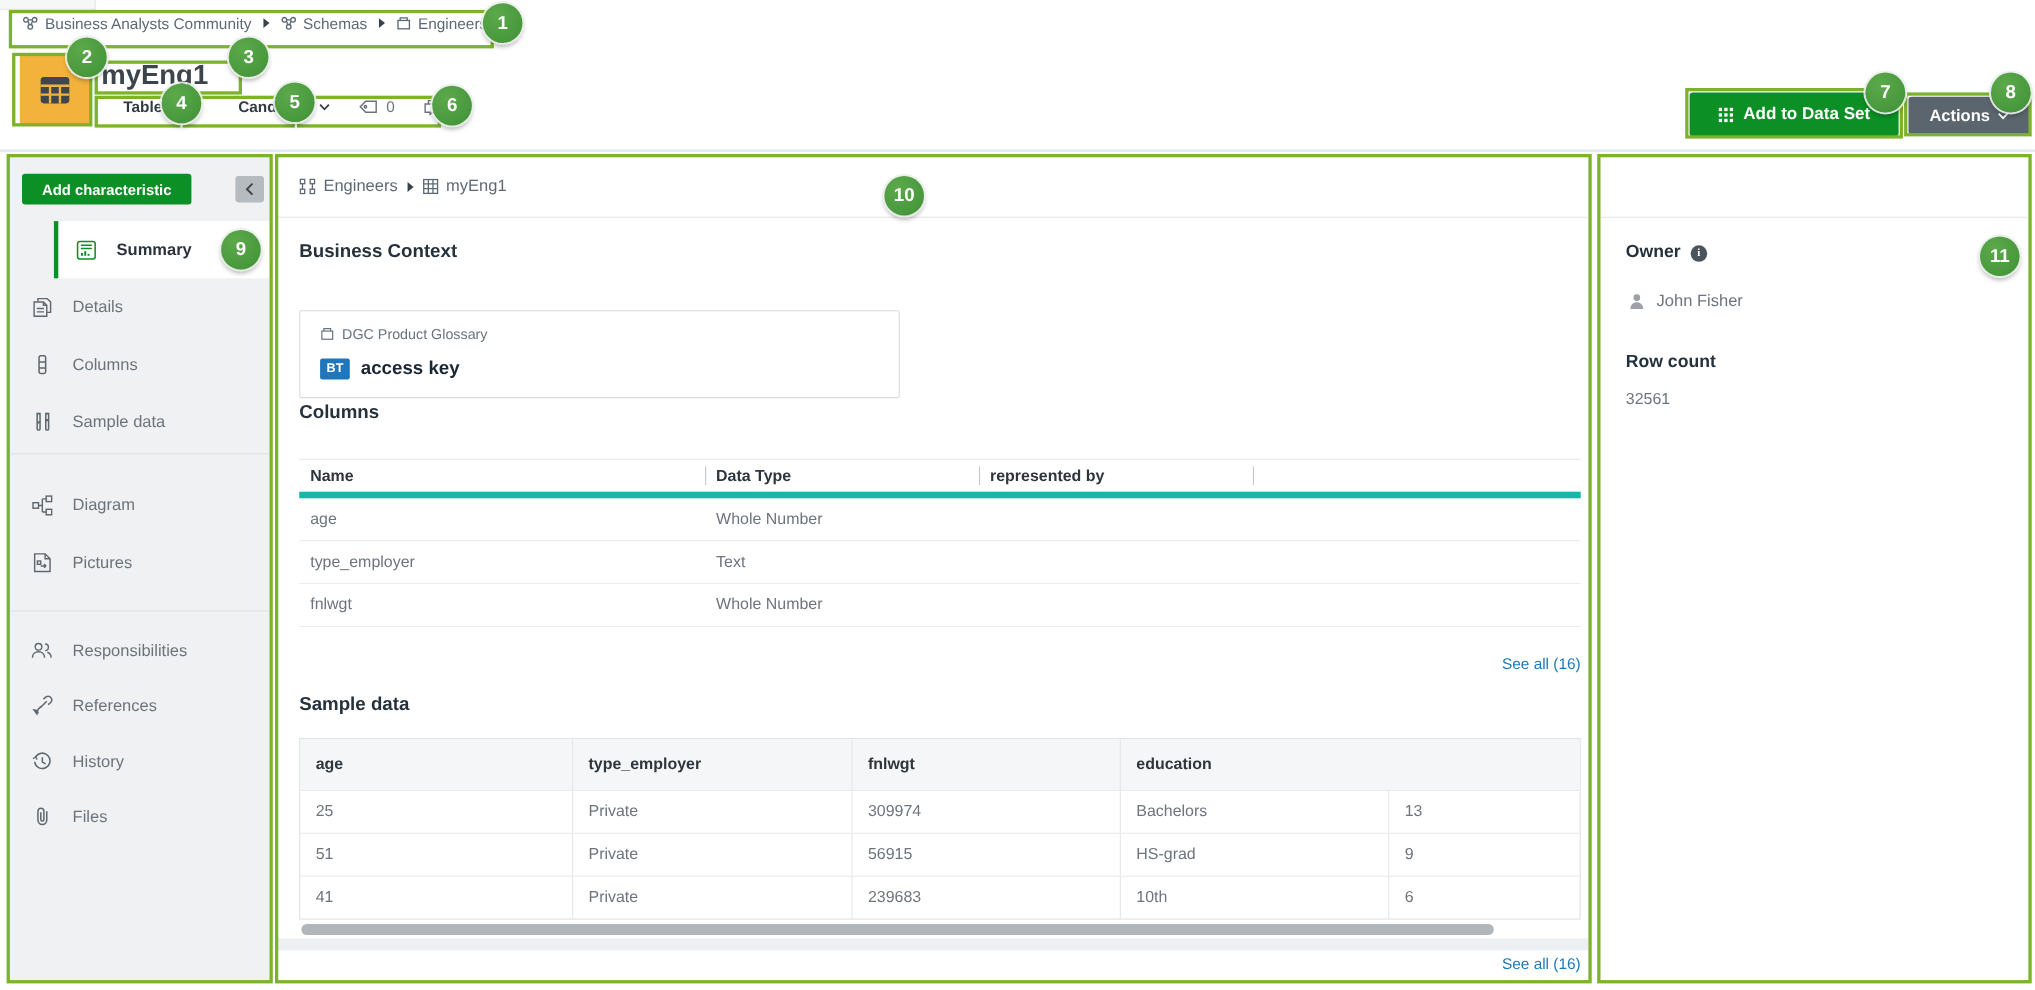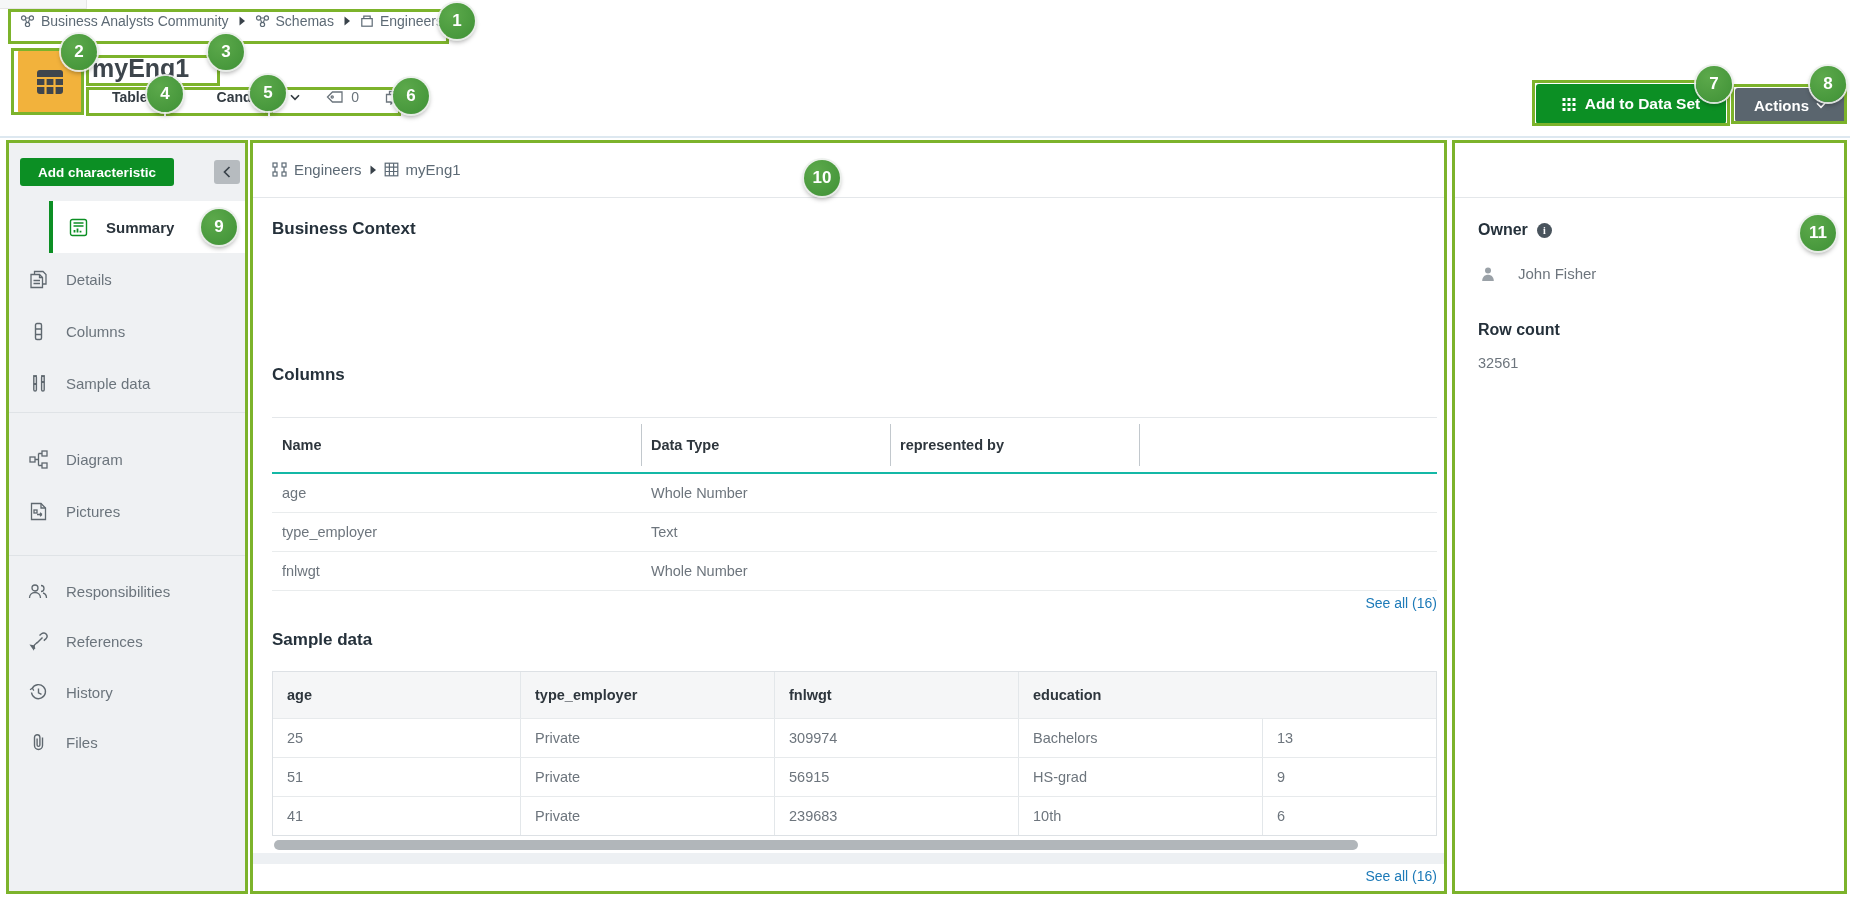--- a/index.html
+++ b/index.html
@@ -61,22 +61,22 @@
   .gcard{position:absolute;left:19px;top:139px;width:546px;height:80px;border:1px solid #d8dcdf;
          border-radius:2px;background:#fff;box-sizing:border-box;}
   .gcard-row1{position:absolute;left:18px;top:13px;display:flex;align-items:center;gap:7px;
               color:#6a7480;font-size:13px;}
   .gcard-row2{position:absolute;left:18px;top:42px;display:flex;align-items:center;gap:10px;cursor:pointer;}
   .bt-badge{width:27px;height:19px;background:#1f76bb;border-radius:2px;color:#fff;font-size:11.5px;
             font-weight:bold;display:flex;align-items:center;justify-content:center;}
   .term{font-size:17px;font-weight:bold;color:#1a2633;}
 
   .cols-table{position:absolute;left:19px;top:274px;width:1165px;}
-  .cols-head{display:flex;height:57px;align-items:center;border-top:1px solid #e4e7ea;
-             border-bottom:2px solid #14b8a6;box-sizing:border-box;}
+  .cols-head{display:flex;height:36px;align-items:center;border-top:1px solid #e4e7ea;
+             border-bottom:6px solid #14b8a6;box-sizing:border-box;}
   .cols-head .hc{font-size:14.5px;font-weight:bold;color:#2e363d;box-sizing:border-box;
                  padding-left:10px;position:relative;height:100%;display:flex;align-items:center;}
   .cols-head .hc + .hc::before{content:"";position:absolute;left:0;top:6px;bottom:6px;width:1px;background:#c2c8cd;}
   .cols-row{display:flex;height:38px;align-items:center;border-bottom:1px solid #e9eced;}
   .cols-row .cc{font-size:14.5px;color:#6d757d;box-sizing:border-box;padding-left:10px;}
   .w1{width:369px;} .w2{width:249px;} .w3{width:249px;} .w4{width:298px;}
 
   .see-all{position:absolute;width:1165px;left:19px;text-align:right;font-size:14px;color:#1d7ab8;cursor:pointer;}
 
   .samp-table{position:absolute;left:19px;top:528px;width:1165px;border:1px solid #dde1e5;box-sizing:border-box;}
@@ -88,21 +88,21 @@
                 display:flex;align-items:center;}
   .samp-table .hc + .hc,.samp-table .cc + .cc{border-left:1px solid #e3e7ea;}
   .s1{width:247px;} .s2{width:254px;} .s3{width:244px;} .s4{width:244px;} .s5{width:174px;}
 
   .hscroll{position:absolute;left:21px;top:697px;width:1084px;height:10px;border-radius:5px;background:#b1b6ba;cursor:pointer;}
   .strip{position:absolute;left:0;top:710px;width:1191px;height:11px;background:#edf0f3;}
 
   
   .r-div{position:absolute;left:0;top:54px;width:389px;height:1px;background:#e4e7ea;}
   .r-h{position:absolute;font-size:16px;font-weight:bold;color:#25313b;display:flex;align-items:center;gap:9px;}
-  .owner-row{position:absolute;left:25px;top:122px;display:flex;align-items:center;gap:22px;
+  .owner-row{position:absolute;left:25px;top:122px;display:flex;align-items:center;gap:10px;
              color:#6d757d;font-size:15px;}
   .r-val{position:absolute;left:23px;top:212px;font-size:14.5px;color:#6d757d;}
 
   
   .ann-box{position:absolute;border:3px solid #7cb32b;box-sizing:border-box;pointer-events:none;}
   .badge{position:absolute;width:36px;height:36px;border-radius:50%;
          background:radial-gradient(circle at 35% 30%,#5ca94b,#3f9136);
          color:#fff;font-weight:bold;font-size:17px;display:flex;align-items:center;justify-content:center;
          transform:translate(-50%,-50%);box-shadow:0 0 0 2px rgba(235,239,235,.9),0 3px 5px rgba(0,0,0,.35);
          pointer-events:none;}
@@ -369,20 +369,35 @@
           <rect x="1.2" y="1.2" width="12.6" height="12.6"></rect>
           <path d="M1.2 5.2 H13.8 M1.2 9.5 H13.8 M5.4 1.2 V13.8 M9.6 1.2 V13.8"></path>
         </svg>
         </span>
       <span>myEng1</span>
     </div>
     <div class="c-div"></div>
 
     <div class="sect-h" style="left:19px;top:76px;">Business Context</div>
 
+    <div class="gcard">
+      <div class="gcard-row1">
+        <span>
+          <svg width="13" height="13" viewBox="0 0 13 13" fill="none" stroke="#6a7480" stroke-width="1.1">
+            <rect x="1.6" y="4" width="9.8" height="7.4"></rect>
+              <path d="M3.4 4 V1.8 H9.6 V4"></path>
+          </svg>
+          </span>
+        <span>DGC Product Glossary</span>
+      </div>
+      <div class="gcard-row2">
+        <span class="bt-badge">BT</span>
+        <span class="term">access key</span>
+      </div>
+    </div>
 
     <div class="sect-h" style="left:19px;top:222px;">Columns</div>
 
     <div class="cols-table">
       <div class="cols-head">
         <div class="hc w1">Name</div>
         <div class="hc w2">Data Type</div>
         <div class="hc w3">represented by</div>
         <div class="hc w4"></div>
       </div>

